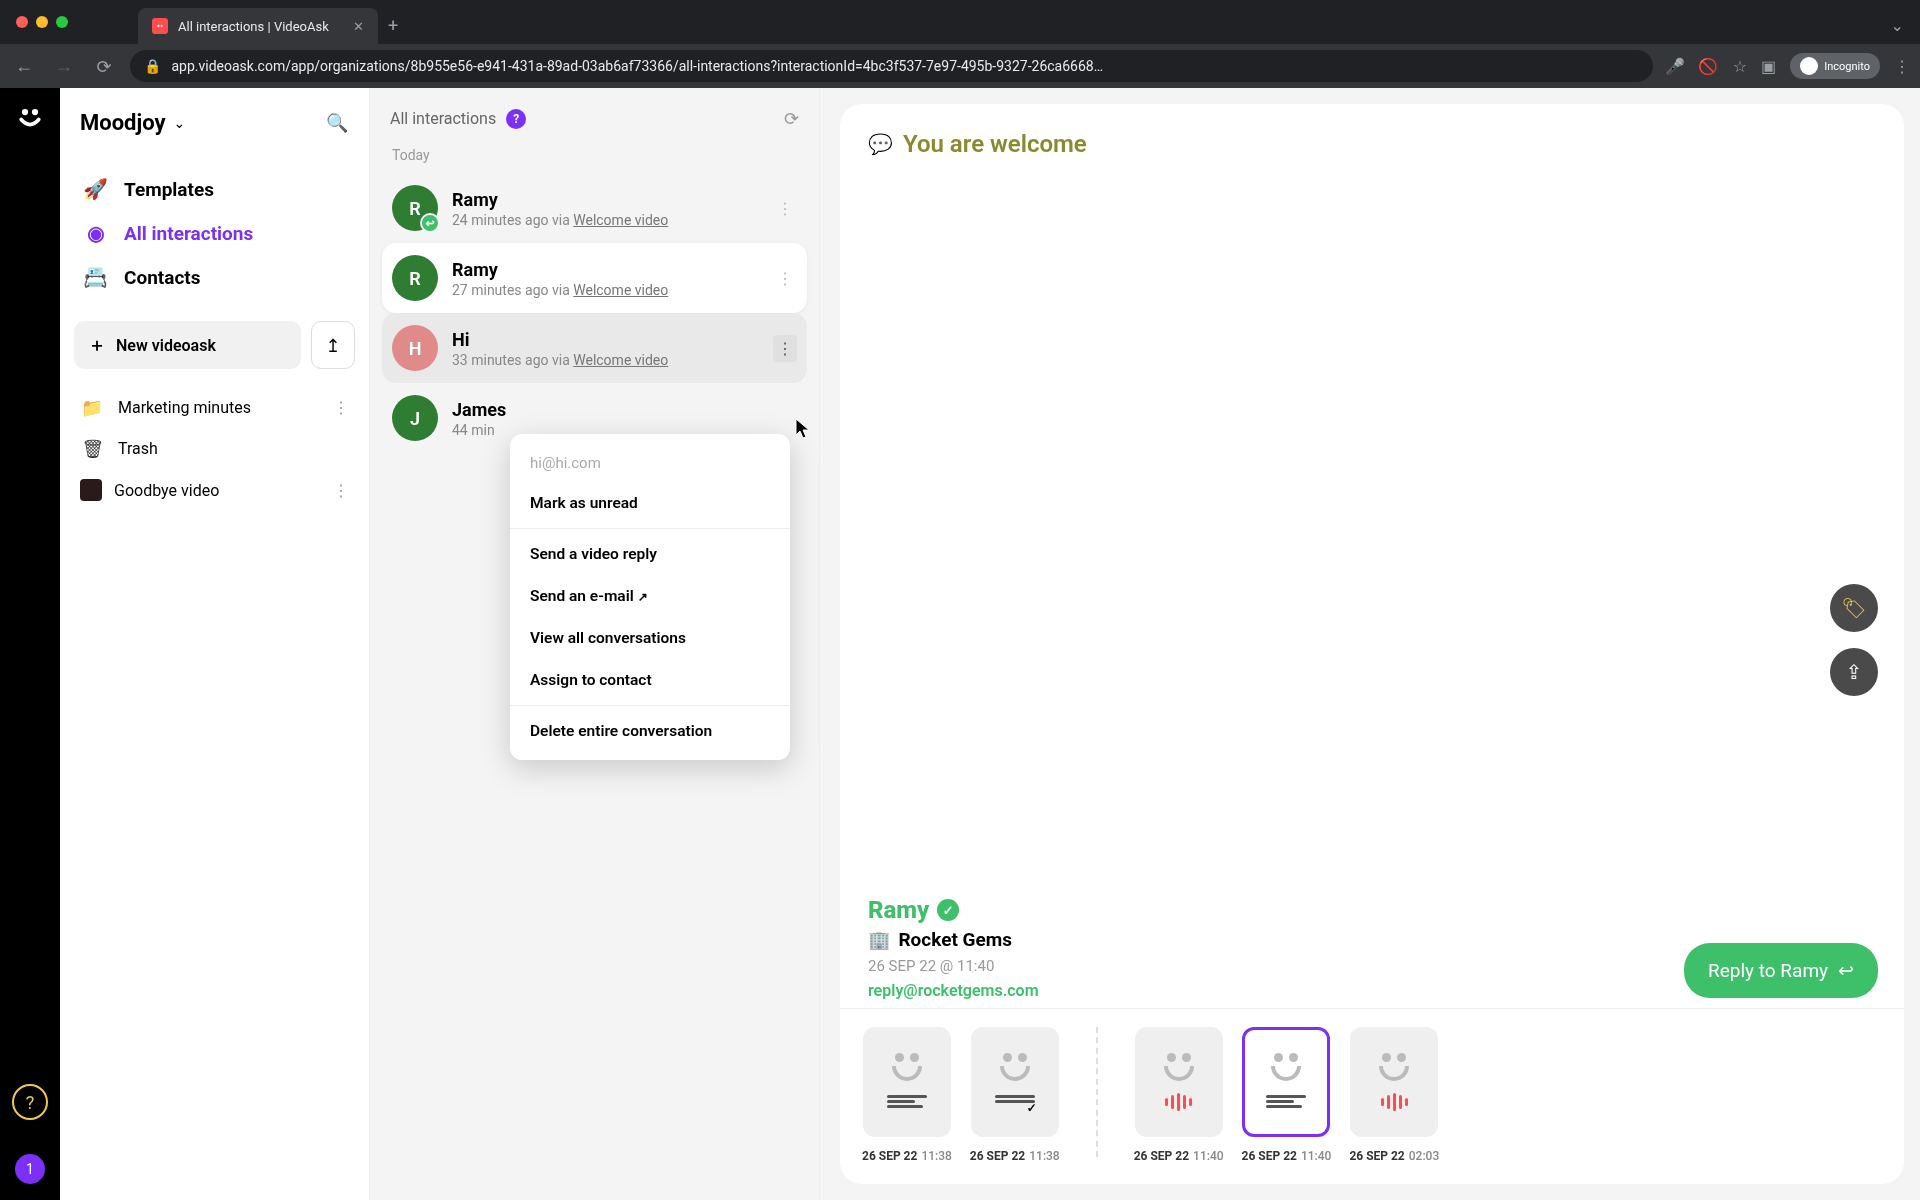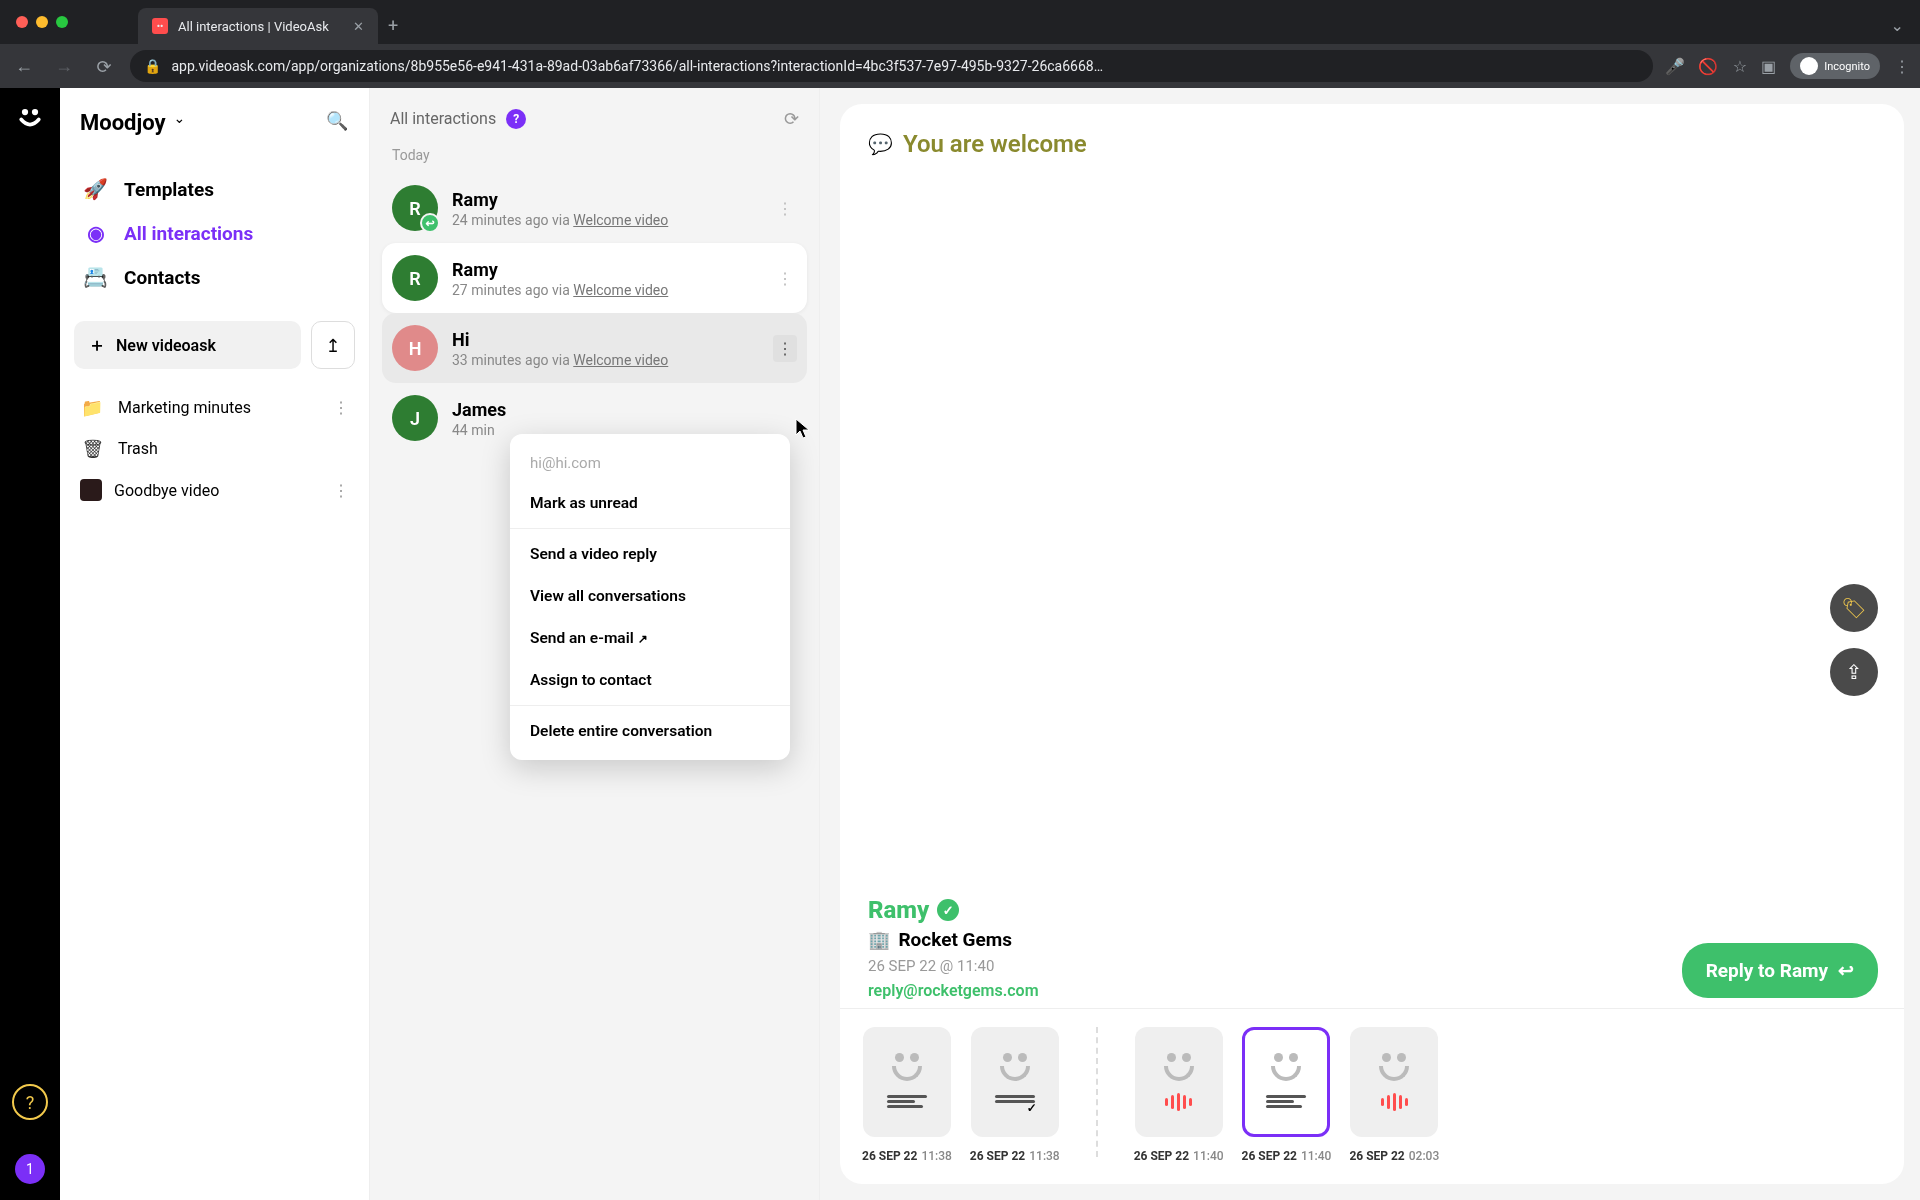--- a/index.html
+++ b/index.html
@@ -28,21 +28,21 @@
 
 
 .app { display:flex; height: calc(1200px - 88px); background:#fff; }
 
 .rail { width:60px; background:#000; display:flex; flex-direction:column; align-items:center; padding-top:14px; gap:20px; }
 .rail .logo { width:30px; height:30px; color:#fff; font-size:24px; }
 .rail .help { margin-top:auto; margin-bottom:14px; width:36px; height:36px; border:2px solid #f2c94c; border-radius:50%; color:#f2c94c; display:flex; align-items:center; justify-content:center; font-size:18px; }
 .rail .count { width:30px; height:30px; background:#7b2ff7; border-radius:50%; color:#fff; display:flex; align-items:center; justify-content:center; font-size:14px; margin-bottom:16px; }
 
 .sidebar { width:310px; background:#fff; border-right:1px solid #eee; padding:18px 14px; position:relative; }
-.orgrow { display:flex; gap:8px; margin-bottom:28px; padding:4px 6px; }
+.orgrow { display:flex; align-items:center; gap:8px; margin-bottom:28px; padding:4px 6px; }
 .orgname { font-size:22px; font-weight:700; }
 .orgrow .chev { font-size:14px; }
 .orgrow .search { margin-left:auto; font-size:18px; color:#222; cursor:pointer; }
 
 .navitem { display:flex; align-items:center; gap:14px; padding:10px 8px; font-size:19px; font-weight:700; border-radius:8px; cursor:pointer; }
 .navitem .icn { width:28px; text-align:center; font-size:20px; }
 .navitem.active { color:#7b2ff7; }
 .navitem.active .icn { color:#7b2ff7; }
 
 .newbtn-row { display:flex; gap:10px; margin:22px 0 18px; }
@@ -98,21 +98,21 @@
 .fbtn.tag { color:#f2c94c; }
 
 .contactblock { margin-top:auto; padding:0 28px 8px; }
 .cname { font-size:24px; font-weight:800; color:#3ec06b; display:flex; align-items:center; gap:8px; }
 .cname .check { width:22px; height:22px; background:#3ec06b; border-radius:50%; display:inline-flex; align-items:center; justify-content:center; color:#fff; font-size:13px; }
 .ccompany { font-size:19px; font-weight:700; margin-top:4px; display:flex; align-items:center; gap:8px; }
 .ccompany .office { font-size:18px; }
 .cdate { color:#999; font-size:15px; margin-top:6px; }
 .cemail { color:#3ec06b; font-size:16px; font-weight:600; margin-top:6px; }
 
-.replybtn { position:absolute; right:26px; bottom:186px; background:#3ec06b; color:#fff; font-weight:700; font-size:19px; padding:16px 24px; border-radius:26px; display:flex; align-items:center; gap:10px; cursor:pointer; }
+.replybtn { position:absolute; right:26px; bottom:186px; background:#3ec06b; color:#fff; font-weight:400; font-size:19px; padding:16px 24px; border-radius:26px; display:flex; align-items:center; gap:10px; cursor:pointer; }
 
 .thumbstrip { border-top:1px solid #eee; padding:18px 22px 20px; display:flex; gap:30px; align-items:flex-start; }
 .tgroup { display:flex; gap:18px; }
 .divider-dashed { border-left:2px dashed #ddd; height:130px; margin:0 6px; }
 .titem { display:flex; flex-direction:column; align-items:center; gap:8px; }
 .tcard { width:88px; height:110px; background:#efefef; border-radius:12px; display:flex; flex-direction:column; align-items:center; justify-content:center; gap:10px; cursor:pointer; position:relative; }
 .tcard.active { border:3px solid #7b2ff7; background:#fff; }
 .tface { width:40px; height:30px; position:relative; }
 .tface .eyes { display:flex; gap:6px; justify-content:center; }
 .tface .eyes span { width:9px; height:9px; background:#bbb; border-radius:50%; }
@@ -284,22 +284,22 @@
         <div class="name">James</div>
         <div class="meta"><span>44 min</span></div>
       </div>
     </div>
 
     <div class="dropdown">
       <div class="email">hi@hi.com</div>
       <div class="mi">Mark as unread</div>
       <hr>
       <div class="mi">Send a video reply</div>
+      <div class="mi"><span>Send an e-mail</span><span class="arrow">↗</span></div>
       <div class="mi">View all conversations</div>
-      <div class="mi"><span>Send an e-mail</span><span class="arrow">↗</span></div>
       <div class="mi">Assign to contact</div>
       <hr>
       <div class="mi">Delete entire conversation</div>
     </div>
 
     <div class="cursor-pointer">
       <svg viewBox="0 0 18 22">
           <path d="M2 1 L2 17 L6 13 L9 20 L12 19 L9 12 L15 12 Z" fill="#000" stroke="#fff" stroke-width="1"></path>
         </svg>
     </div>

